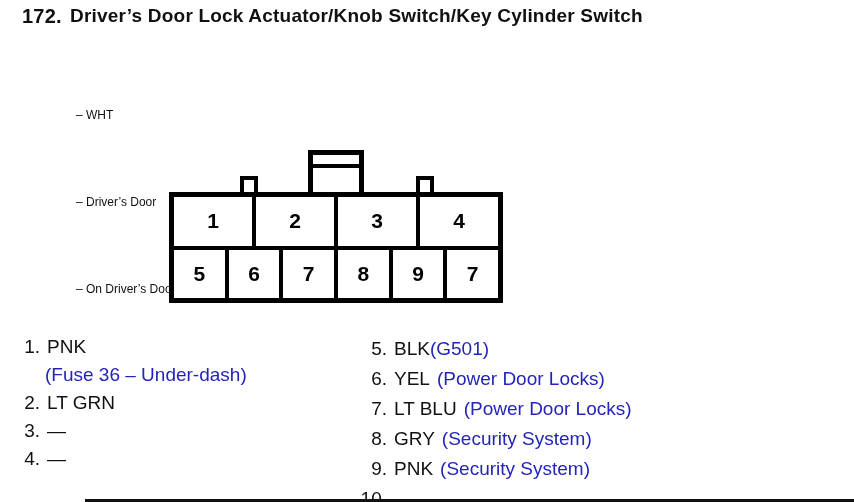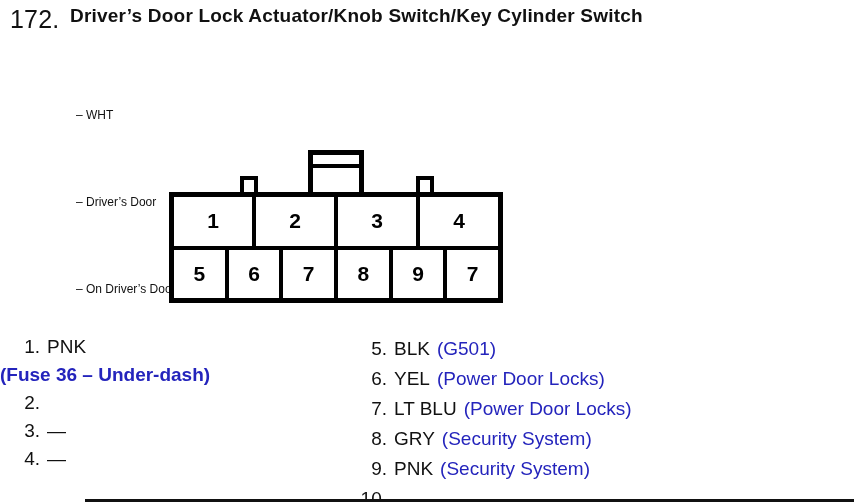--- a/index.html
+++ b/index.html
@@ -13,24 +13,24 @@
     height: 502px;
     background: #ffffff;
     font-family: "Liberation Sans", "DejaVu Sans", sans-serif;
     color: #111111;
     overflow: hidden;
   }
 
   
   .title-num {
     position: absolute;
-    left: 10px;
+    left: 22px;
     top: 5px;
-    font-size: 25px;
-    font-weight: normal;
+    font-size: 20px;
+    font-weight: bold;
     letter-spacing: 0.2px;
   }
   .title-text {
     position: absolute;
     left: 70px;
     top: 5px;
     width: 775px;
     font-size: 19px;
     font-weight: bold;
     letter-spacing: 0.2px;
@@ -139,23 +139,23 @@
   .pin-num {
     display: inline-block;
     text-align: right;
     flex: 0 0 auto;
   }
   .pin-col.left .pin-num  { width: 40px; }
   .pin-col.right .pin-num { width: 42px; }
   .pin-text { margin-left: 7px; text-align: center; }
   .pin-note-inline { color: #2424bc; }
   .note-line {
+    padding-left: 45px;
     color: #2424bc;
     white-space: pre;
-    font-weight: bold;
   }
 
   
   .bottom-rule {
     position: absolute;
     left: 85px;
     top: 499px;
     width: 769px;
     height: 3px;
     background: #111;
@@ -208,33 +208,33 @@
       </div>
     </div>
   </div>
 
   <div class="pin-col left">
     <div class="pin-line">
       <span class="pin-num">1.</span><span class="pin-text">PNK</span>
     </div>
     <div class="note-line">(Fuse 36 – Under-dash)</div>
     <div class="pin-line">
-      <span class="pin-num">2.</span>
+      <span class="pin-num">2.</span><span class="pin-text">LT GRN</span>
     </div>
     <div class="pin-line">
       <span class="pin-num">3.</span><span class="pin-text">—</span>
     </div>
     <div class="pin-line">
       <span class="pin-num">4.</span><span class="pin-text">—</span>
     </div>
   </div>
 
   <div class="pin-col right">
     <div class="pin-line">
-      <span class="pin-num">5.</span><span class="pin-text">BLK</span><span class="pin-note-inline" style="margin-left:7px">(G501)</span>
+      <span class="pin-num">5.</span><span class="pin-text">BLK</span><span class="pin-note-inline" style="">(G501)</span>
     </div>
     <div class="pin-line">
       <span class="pin-num">6.</span><span class="pin-text">YEL</span><span class="pin-note-inline" style="margin-left:7px">(Power Door Locks)</span>
     </div>
     <div class="pin-line">
       <span class="pin-num">7.</span><span class="pin-text">LT BLU</span><span class="pin-note-inline" style="margin-left:7px">(Power Door Locks)</span>
     </div>
     <div class="pin-line">
       <span class="pin-num">8.</span><span class="pin-text">GRY</span><span class="pin-note-inline" style="margin-left:7px">(Security System)</span>
     </div>

